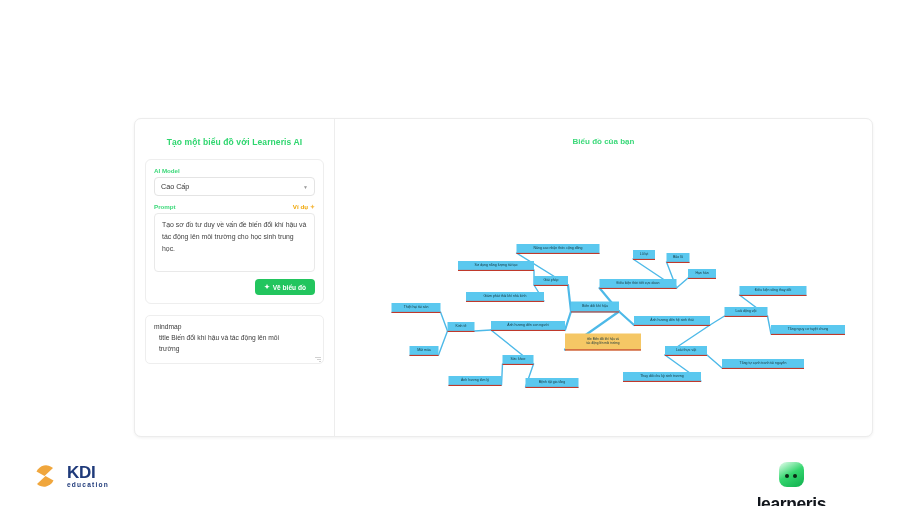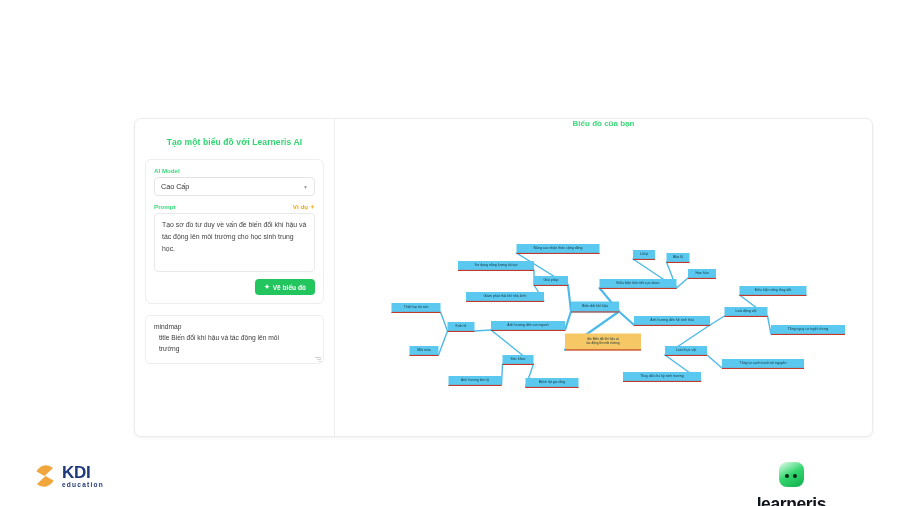--- a/index.html
+++ b/index.html
@@ -92,33 +92,34 @@
     opacity:.45;
   }
   .resize-grip i{display:block;height:1px;background:#999;margin-top:1px;}
   .resize-grip i:nth-child(1){width:6px;margin-left:0;}
   .resize-grip i:nth-child(2){width:4px;margin-left:2px;}
   .resize-grip i:nth-child(3){width:2px;margin-left:4px;}
 
   
   .chart-title{
     text-align:center;color:#3cd97a;font-size:8px;font-weight:bold;
+    margin-top:18px;
   }
   .map-wrap{position:absolute;left:0;top:0;width:100%;height:100%;}
   svg.map{position:absolute;left:0;top:0;}
 
   .node rect{stroke:none;}
   .node text{
     font-family:"Liberation Sans",sans-serif;
     fill:#15353d;text-anchor:middle;
     dominant-baseline:middle;
   }
 
   
-  .kdi{position:absolute;left:12px;top:459px;display:flex;align-items:center;}
+  .kdi{position:absolute;left:12px;top:459px;display:flex;align-items:center;gap:5px;}
   .kdi-text{line-height:1;}
   .kdi-text .k1{font-size:17px;font-weight:bold;color:#1f3a7a;letter-spacing:-.3px;}
   .kdi-text .k2{font-size:6.6px;font-weight:bold;color:#1f3a7a;letter-spacing:1.2px;display:block;margin-top:1px;}
   .learneris{position:absolute;right:26px;top:462px;display:flex;align-items:center;gap:7px;flex-direction:column;}
   .lnr-mark{
     width:25px;height:25px;border-radius:8px;
     background:linear-gradient(150deg,#eafff1 0%,#35d66f 48%,#0fae4d 100%);
     position:relative;
   }
   .lnr-mark .eye{

